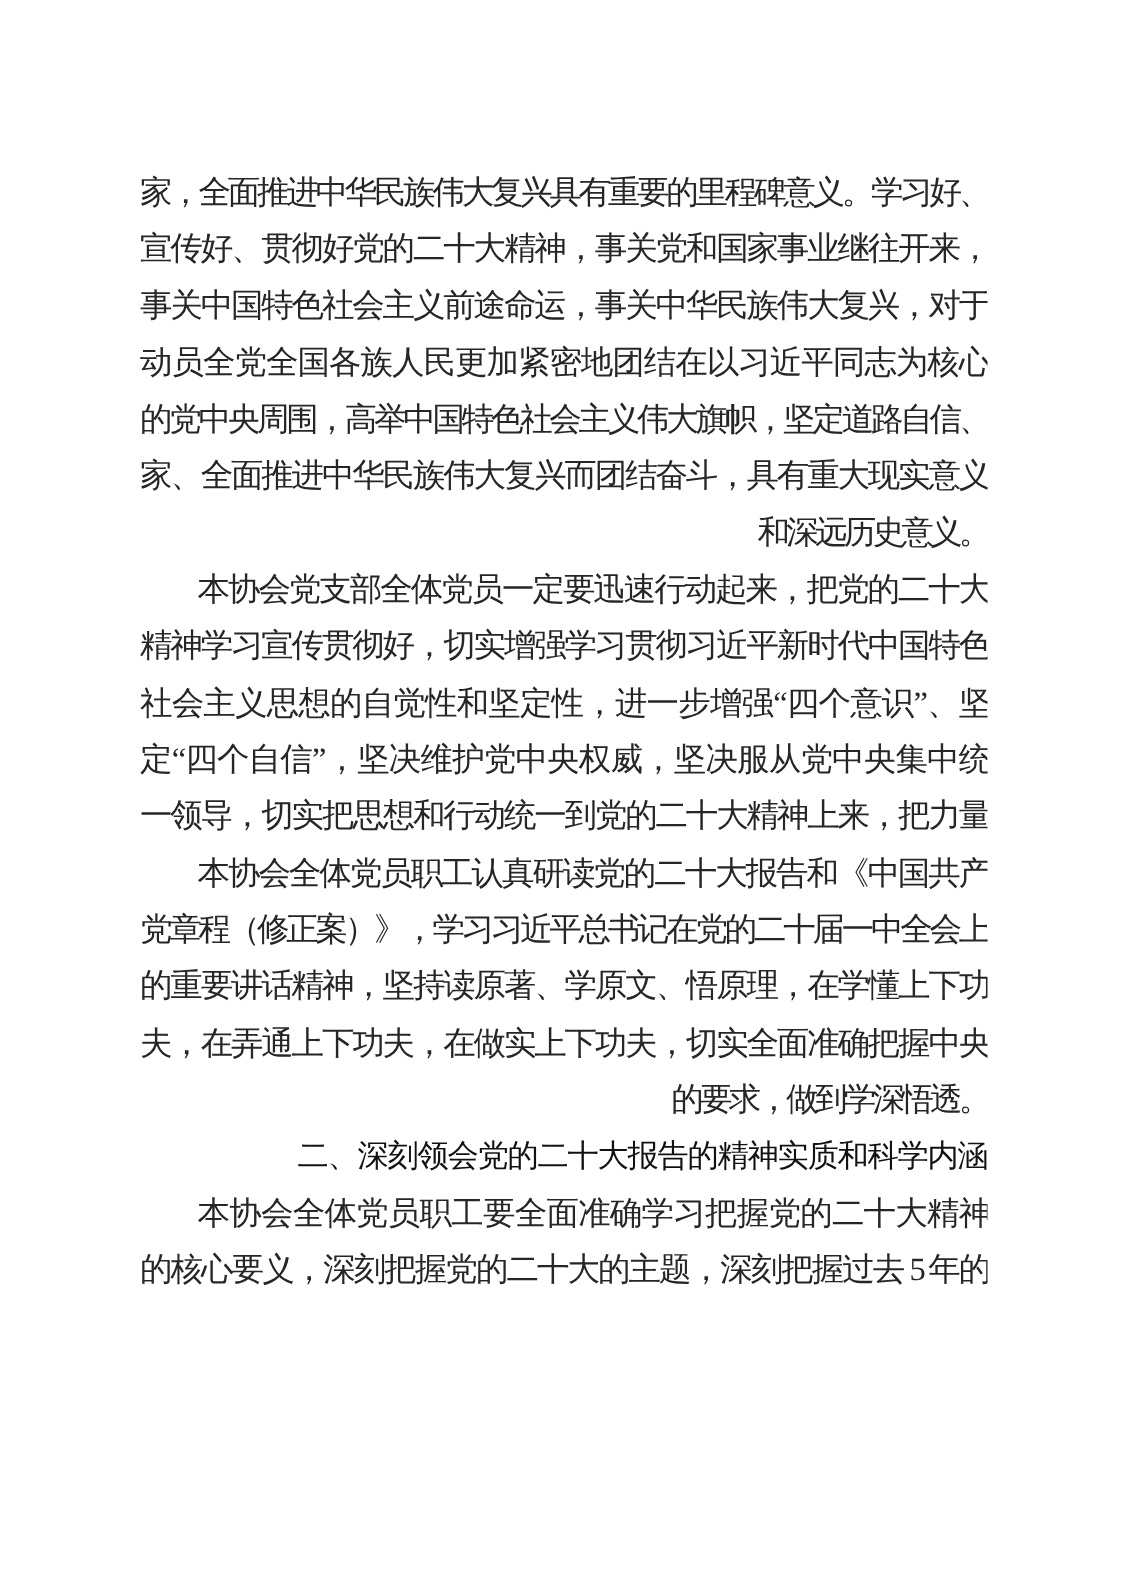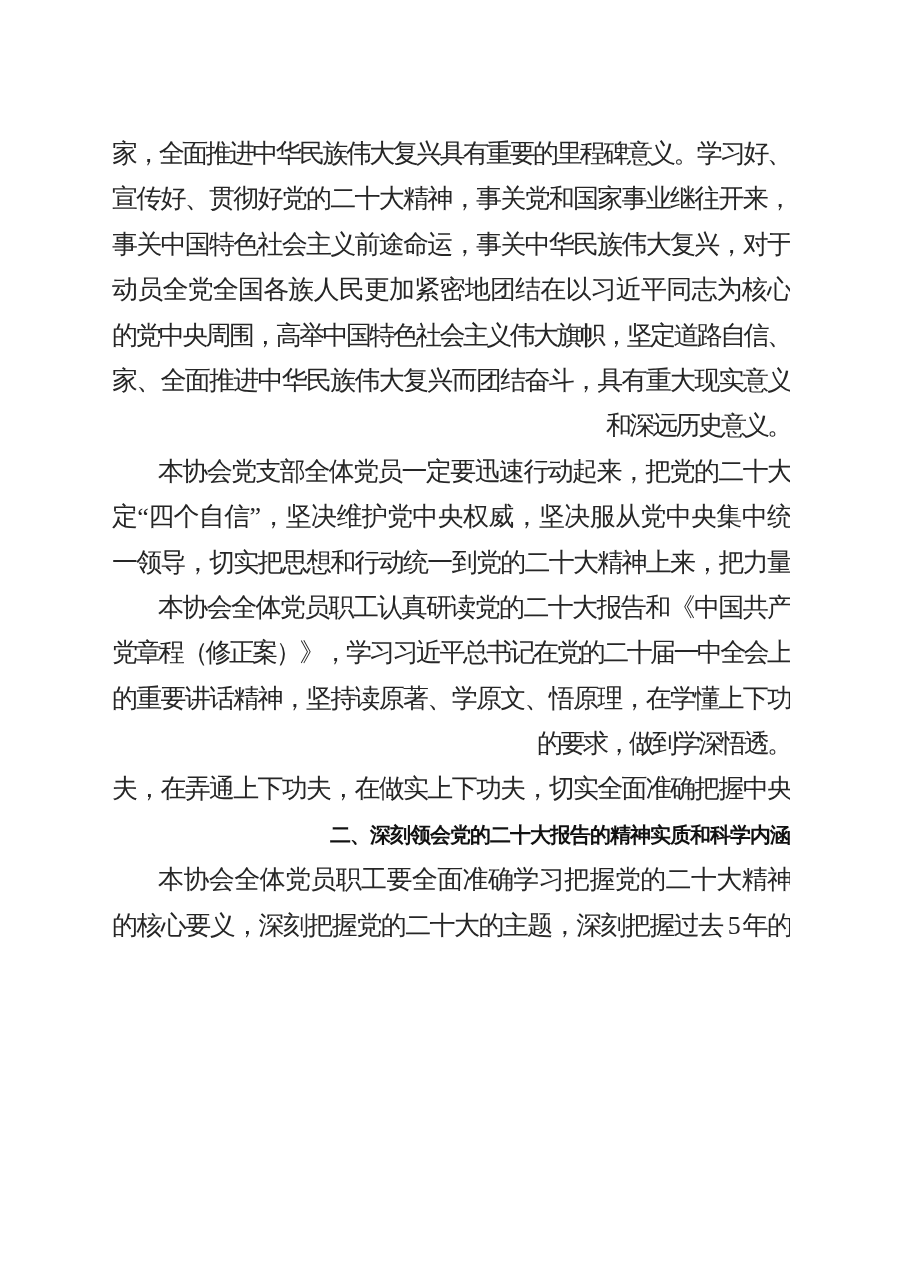--- a/index.html
+++ b/index.html
@@ -35,22 +35,22 @@
   .j {
     text-align: justify;
     text-align-last: justify;
     text-justify: inter-character;
   }
   .ind {
     text-indent: 46px;
   }
   .heading {
     font-family: "Liberation Sans", "DejaVu Sans", sans-serif;
-    font-weight: 700;
-    font-size: 21px;
+    font-weight: 400;
+    font-size: 25px;
     letter-spacing: -1px;
     color: #111111;
   }
   .footer {
     position: absolute;
     top: 1141px;
     right: 132px;
     font-size: 20px;
     letter-spacing: 1px;
     color: #333333;
@@ -65,28 +65,30 @@
 
     <div class="ln j">家，全面推进中华民族伟大复兴具有重要的里程碑意义。学习好、</div>
     <div class="ln j">宣传好、贯彻好党的二十大精神，事关党和国家事业继往开来，</div>
     <div class="ln j">事关中国特色社会主义前途命运，事关中华民族伟大复兴，对于</div>
     <div class="ln j">动员全党全国各族人民更加紧密地团结在以习近平同志为核心</div>
     <div class="ln j">的党中央周围，高举中国特色社会主义伟大旗帜，坚定道路自信、</div>
     <div class="ln j">家、全面推进中华民族伟大复兴而团结奋斗，具有重大现实意义</div>
     <div class="ln">和深远历史意义。</div>
 
     <div class="ln j ind">本协会党支部全体党员一定要迅速行动起来，把党的二十大</div>
+    <div class="ln j">精神学习宣传贯彻好，切实增强学习贯彻习近平新时代中国特色</div>
+    <div class="ln j">社会主义思想的自觉性和坚定性，进一步增强“四个意识”、坚</div>
     <div class="ln j">定“四个自信”，坚决维护党中央权威，坚决服从党中央集中统</div>
     <div class="ln j">一领导，切实把思想和行动统一到党的二十大精神上来，把力量</div>
 
     <div class="ln j ind">本协会全体党员职工认真研读党的二十大报告和《中国共产</div>
     <div class="ln j">党章程（修正案）》，学习习近平总书记在党的二十届一中全会上</div>
     <div class="ln j">的重要讲话精神，坚持读原著、学原文、悟原理，在学懂上下功</div>
+    <div class="ln j">夫，在弄通上下功夫，在做实上下功夫，切实全面准确把握中央</div>
     <div class="ln">的要求，做到学深悟透。</div>
-    <div class="ln j">夫，在弄通上下功夫，在做实上下功夫，切实全面准确把握中央</div>
 
     <div class="ln heading ind">二、深刻领会党的二十大报告的精神实质和科学内涵</div>
 
     <div class="ln j ind">本协会全体党员职工要全面准确学习把握党的二十大精神</div>
     <div class="ln j">的核心要义，深刻把握党的二十大的主题，深刻把握过去 5 年的</div>
   </div>
 
   <div class="footer">— 11 —</div>
 </div>
 

